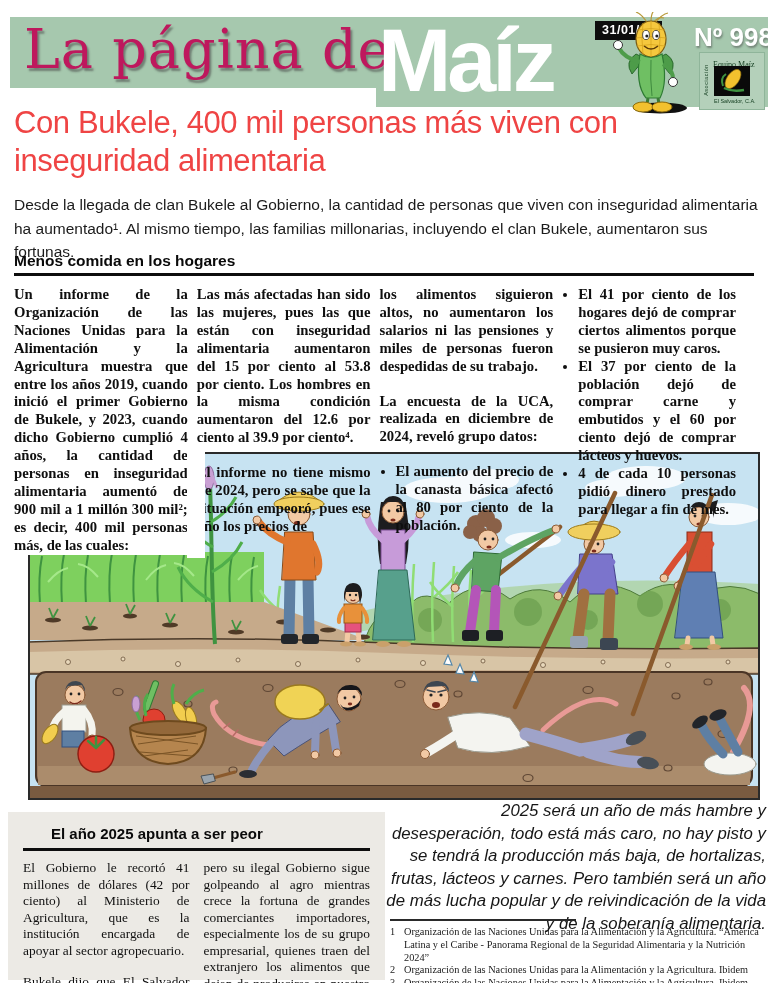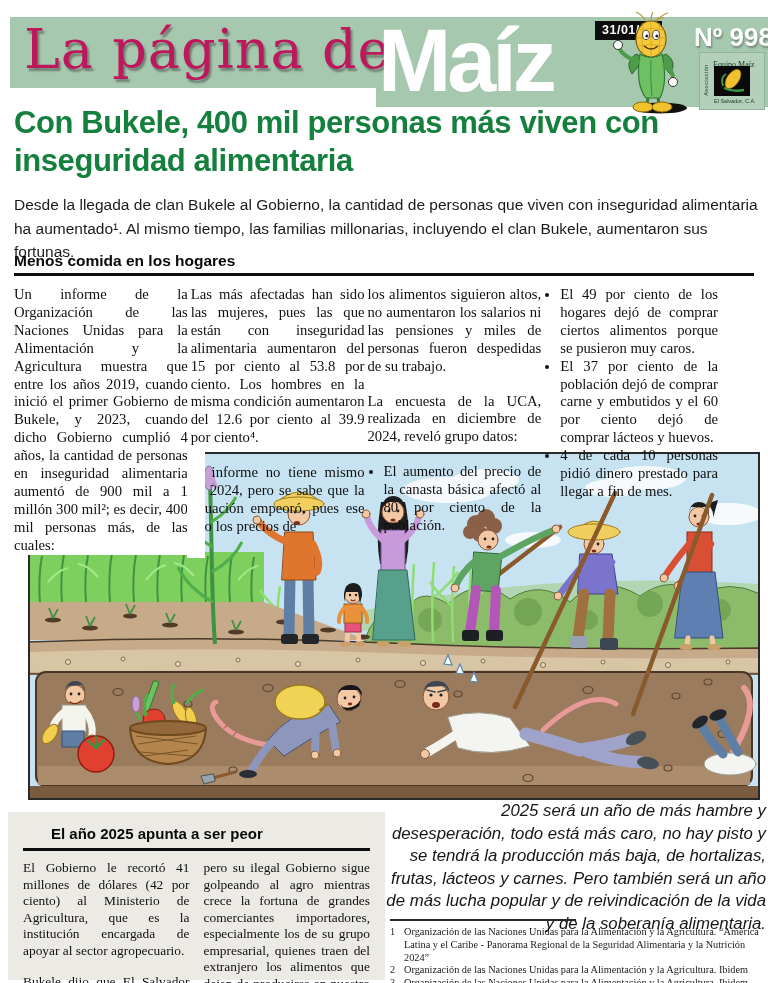--- a/index.html
+++ b/index.html
@@ -21,27 +21,27 @@
   .mascot{position:absolute;left:606px;top:12px;width:92px;height:102px;}
   .logo-box{position:absolute;left:699px;top:52px;width:64px;height:56px;background:#b4d0ba;
         border:1px solid #8fb59a;}
   .logo-org{position:absolute;left:13px;top:7px;font-family:"Liberation Serif",serif;
         font-size:8px;color:#123c1e;white-space:nowrap;}
   .logo-vert{position:absolute;left:-10px;top:24px;font-size:5.5px;color:#123c1e;
         transform:rotate(-90deg);letter-spacing:.5px;}
   .logo-square{position:absolute;left:14px;top:13px;width:36px;height:30px;background:#0a0a0a;}
   .logo-country{position:absolute;left:14px;top:45px;font-size:5.5px;color:#123c1e;white-space:nowrap;}
   
-  .headline{position:absolute;left:14px;top:104px;width:680px;font-weight:bold;
-        font-size:31px;line-height:37.5px;letter-spacing:-.4px;color:#15803d;}
+  .headline{position:absolute;left:14px;top:104px;width:680px;font-weight:normal;
+        font-size:31px;line-height:37.5px;letter-spacing:-.4px;color:#ef4444;}
   .lede{position:absolute;left:14px;top:193px;width:748px;font-size:15.5px;line-height:23.5px;color:#1b1b1b;}
   
   .sec1-head{position:absolute;left:14px;top:252px;font-size:15.5px;font-weight:bold;color:#0a0a0a;}
   .sec1-rule{position:absolute;left:14px;top:273px;width:740px;height:3px;background:#0d0d0d;}
-  .cols{position:absolute;left:14px;top:286px;width:740px;display:flex;gap:3px;z-index:2;}
+  .cols{position:absolute;left:14px;top:286px;width:740px;display:flex;gap:9px;z-index:2;font-weight:bold;}
   .col{width:173.75px;font-family:"Liberation Serif",serif;font-size:14.7px;line-height:17.9px;
         text-align:justify;color:#0f0f0f;}
   .col p{margin:0 0 17px 0;}
   .col p:last-child{margin-bottom:0;}
   .col ul{margin:0;padding-left:16px;list-style:disc outside;}
   .col ul li{margin:0;}
   .col-first{background:#ffffff;}
   .gap-mask{position:absolute;left:187px;top:452px;width:18px;height:106px;background:#fff;z-index:2;}
   
   .cartoon{position:absolute;left:28px;top:452px;width:732px;height:348px;z-index:1;}
@@ -138,21 +138,21 @@
     </div>
     <div class="col">
       <p>los alimentos siguieron altos, no aumentaron los salarios ni las pensiones y miles de personas fueron despedidas de su trabajo.</p>
       <p>La encuesta de la UCA, realizada en diciembre de 2024, reveló grupo datos:</p>
       <ul>
         <li>El aumento del precio de la canasta básica afectó al 80 por ciento de la población.</li>
       </ul>
     </div>
     <div class="col">
       <ul>
-        <li>El 49 por ciento de los hogares dejó de comprar ciertos alimentos porque se pusieron muy caros.</li>
+        <li>El 41 por ciento de los hogares dejó de comprar ciertos alimentos porque se pusieron muy caros.</li>
         <li>El 37 por ciento de la población dejó de comprar carne y embutidos y el 60 por ciento dejó de comprar lácteos y huevos.</li>
         <li>4 de cada 10 personas pidió dinero prestado para llegar a fin de mes.</li>
       </ul>
     </div>
   </div>
   <div class="gap-mask"></div>
 
   <svg class="cartoon" viewBox="0 0 732 348">
 
     <rect x="0" y="0" width="732" height="348" fill="#c7e3f2"></rect>

